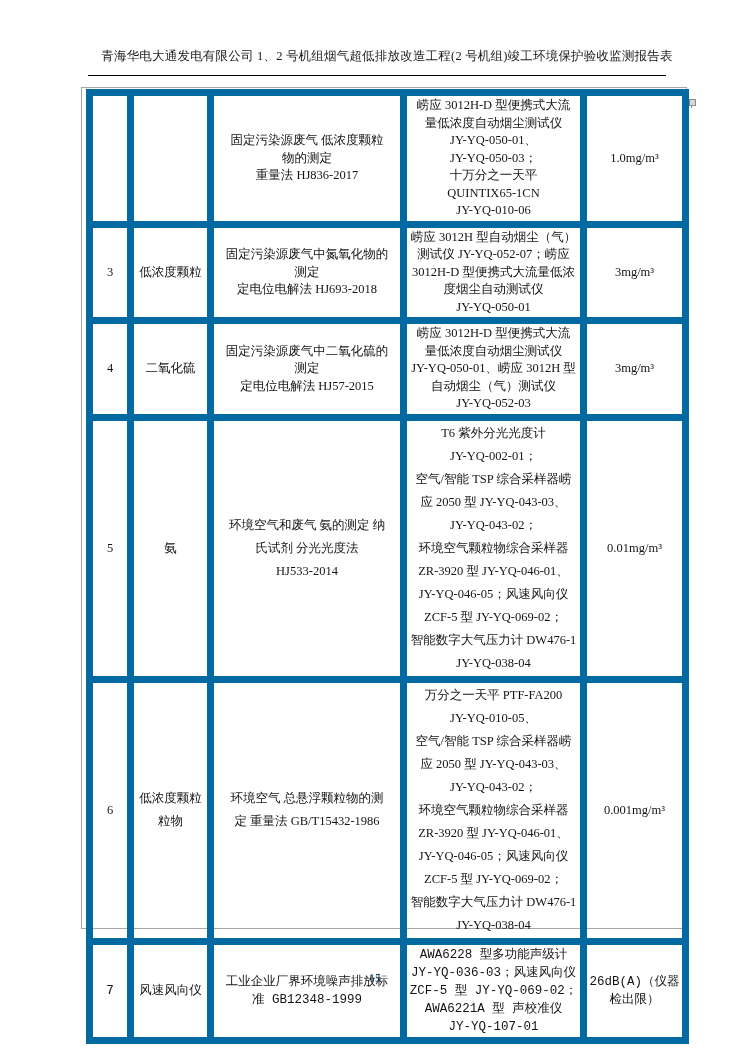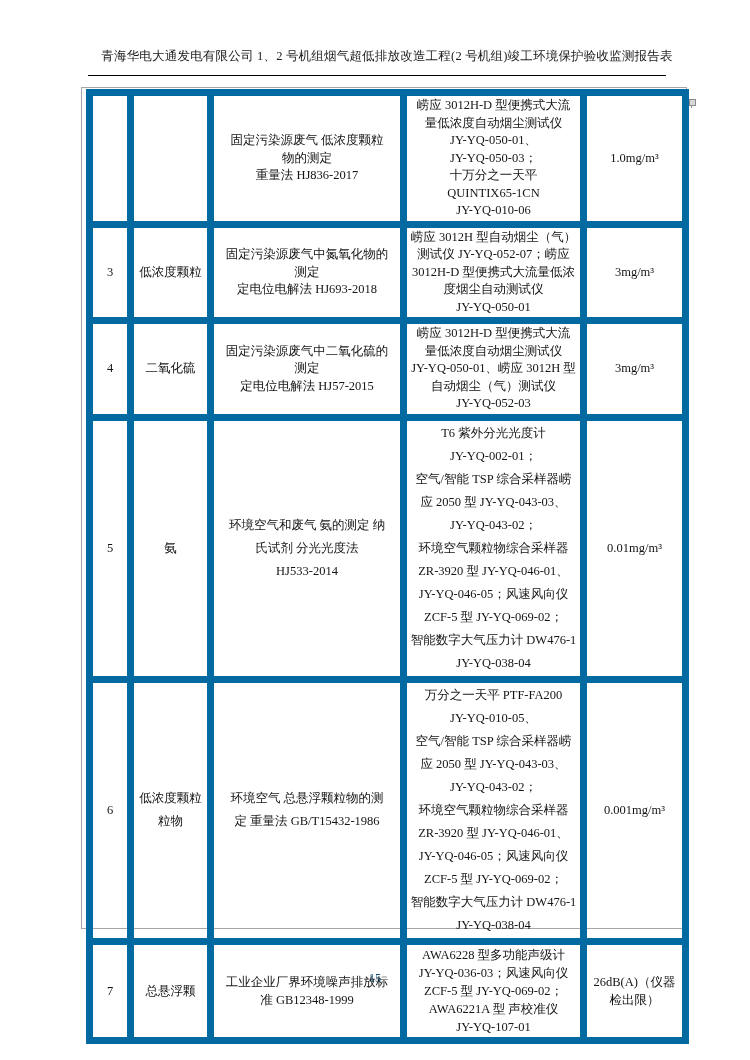--- a/index.html
+++ b/index.html
@@ -35,21 +35,21 @@
     padding:1px 2px;color:#141414;
     overflow:hidden;
   }
   tr.r2{height:125px;}
   tr.r3{height:87px;}
   tr.r4{height:86px;}
   tr.r5{height:219px;}
   tr.r6{height:220px;}
   tr.r7{height:92px;}
   tr.r5 td,tr.r6 td{line-height:23px;font-family:Liberation Serif, serif;}
-  tr.r7 td{line-height:18px;}
+  tr.r7 td{line-height:18px;font-family:Liberation Mono, monospace;}
   .page-number{
     position:absolute;top:971px;left:0;right:0;
     text-align:center;font-size:12px;color:#0c4a6e;
   }
   .table-handle{
     position:absolute;left:689px;top:99px;width:5px;height:5px;
     border:1px solid #8a8a8a;background:#d8d8d8;
   }
   .table-handle::after{
     content:"";position:absolute;left:1px;top:5px;width:1px;height:3px;background:#8a8a8a;
@@ -147,21 +147,21 @@
 环境空气颗粒物综合采样器
 ZR-3920 型  JY-YQ-046-01、
 JY-YQ-046-05；风速风向仪
 ZCF-5 型  JY-YQ-069-02；
 智能数字大气压力计 DW476-1
 JY-YQ-038-04</td>
       <td>0.001mg/m³</td>
     </tr>
     <tr class="r7">
       <td>7</td>
-      <td>总悬浮颗</td>
+      <td>风速风向仪</td>
       <td>工业企业厂界环境噪声排放标
 准 GB12348-1999</td>
       <td>AWA6228 型多功能声级计
 JY-YQ-036-03；风速风向仪
 ZCF-5 型  JY-YQ-069-02；
 AWA6221A 型  声校准仪
 JY-YQ-107-01</td>
       <td>26dB(A)（仪器
 检出限）</td>
     </tr>

